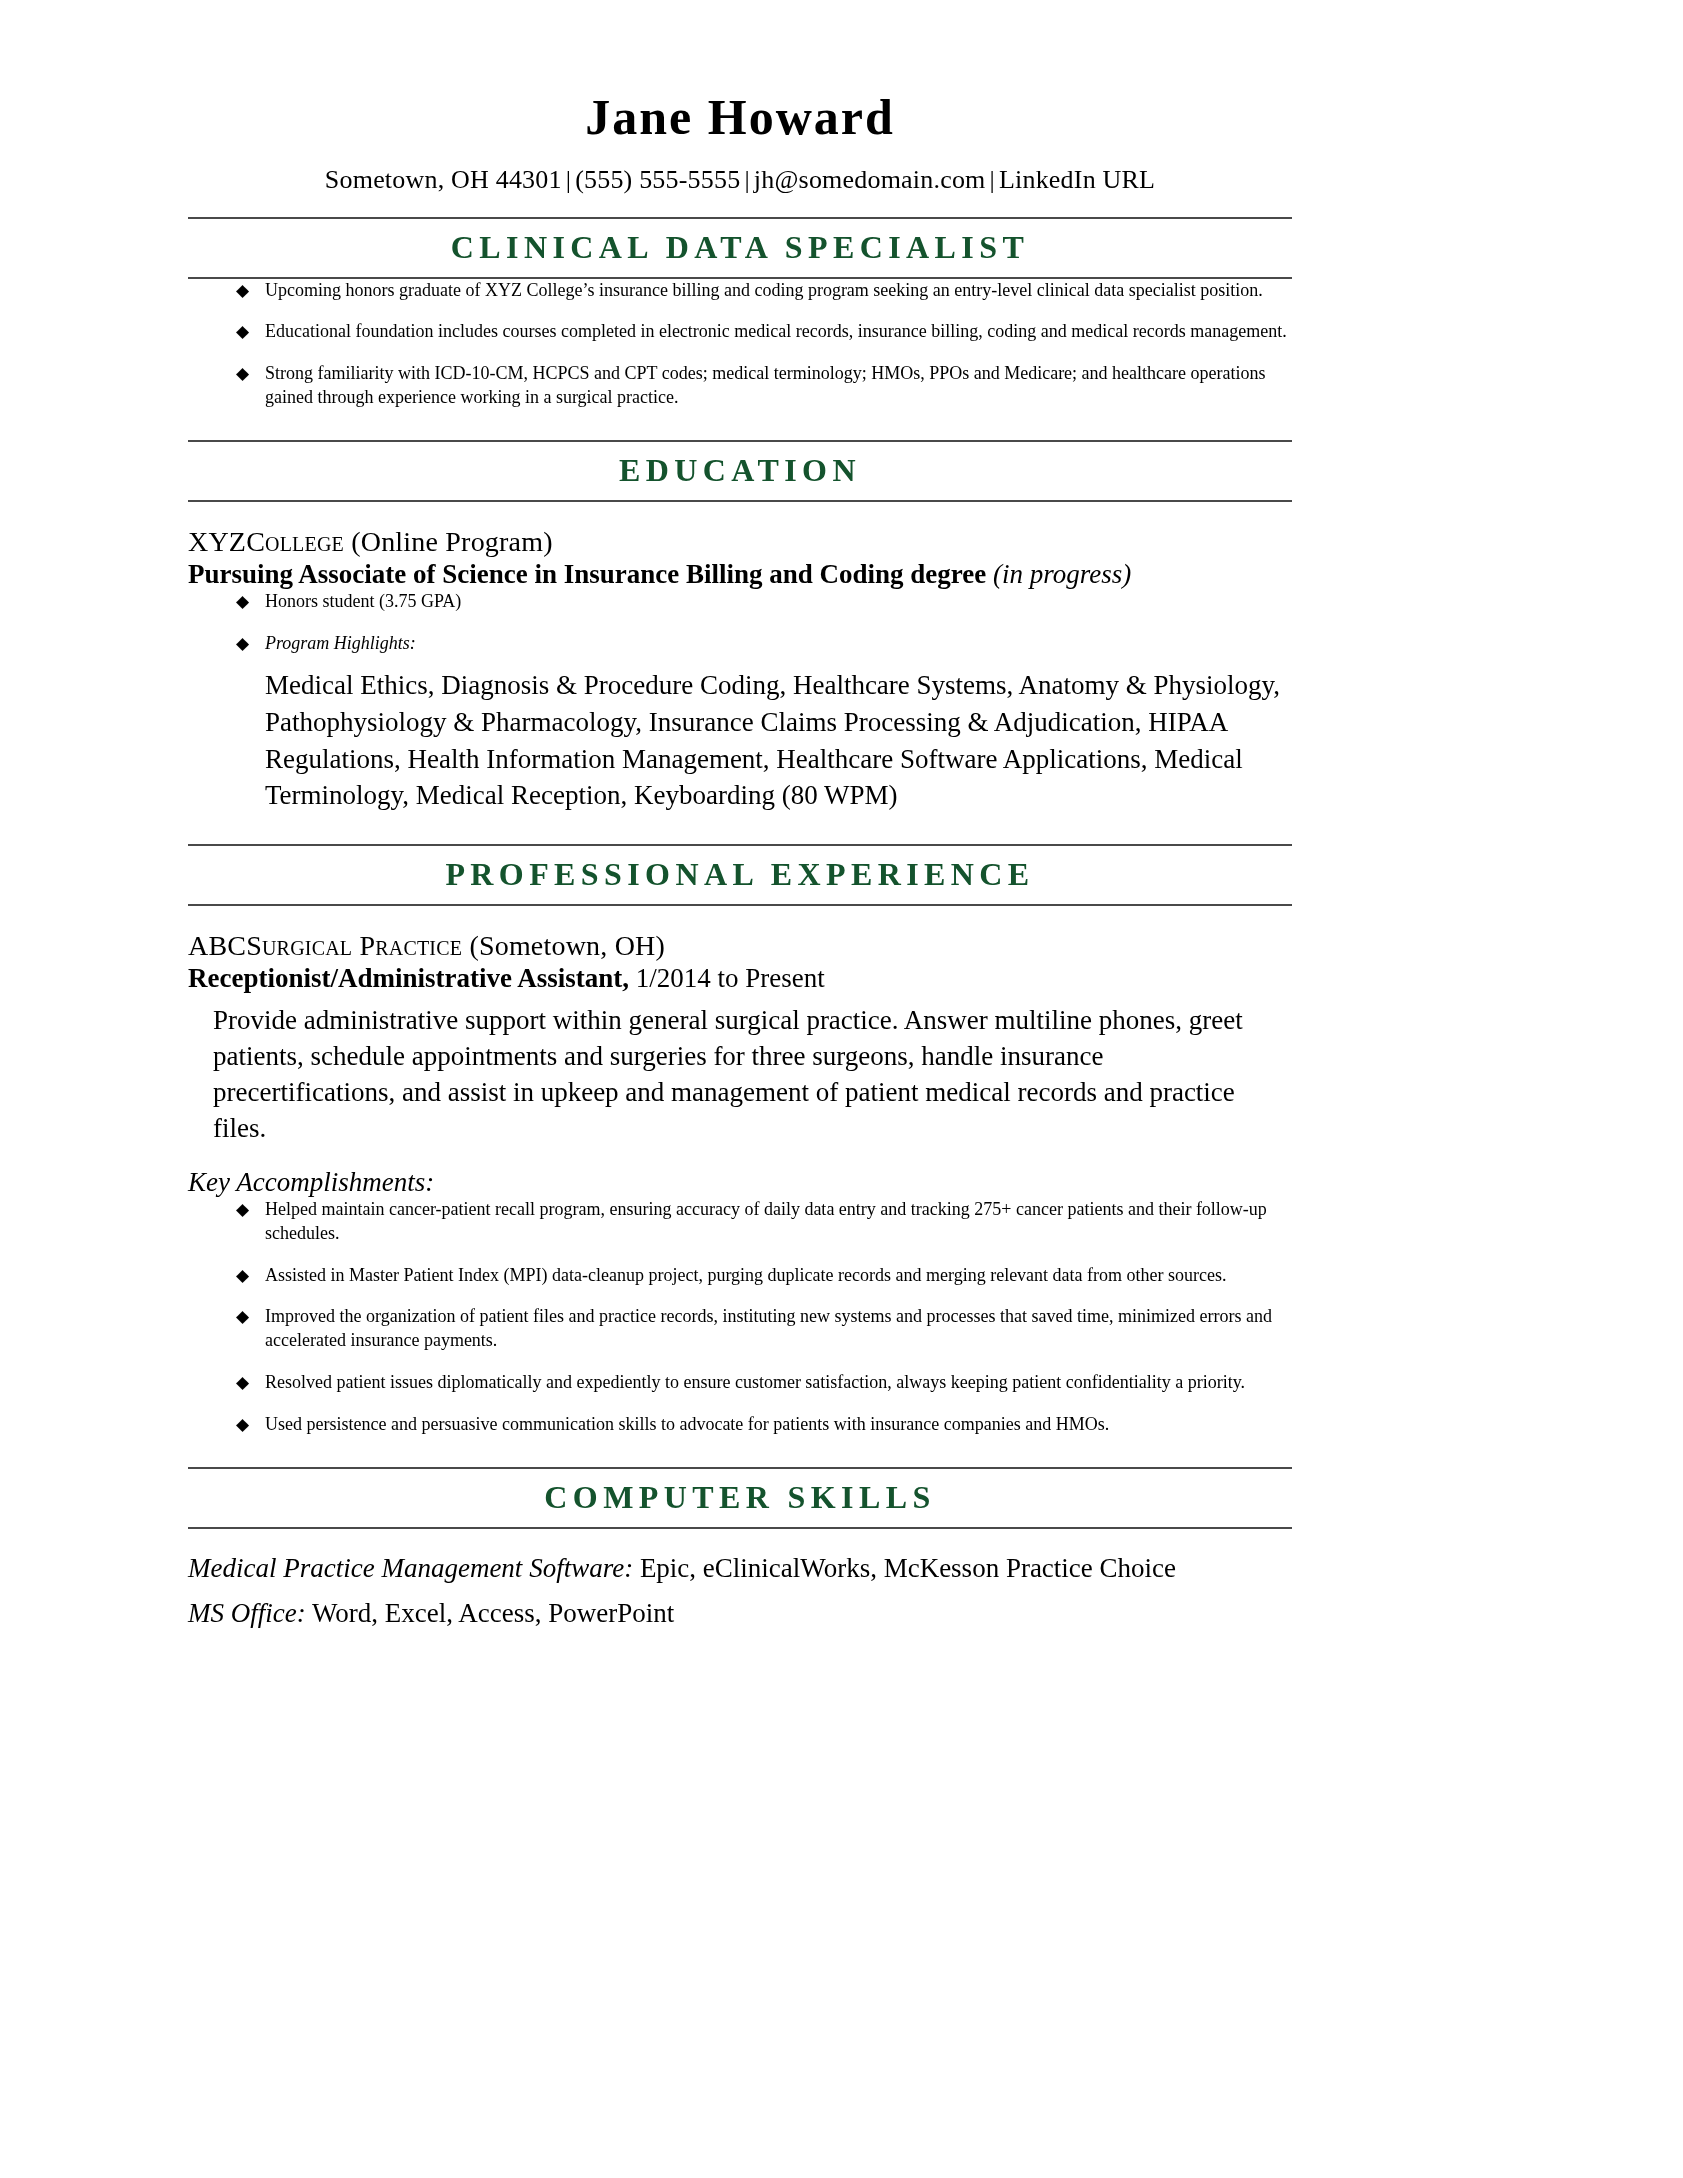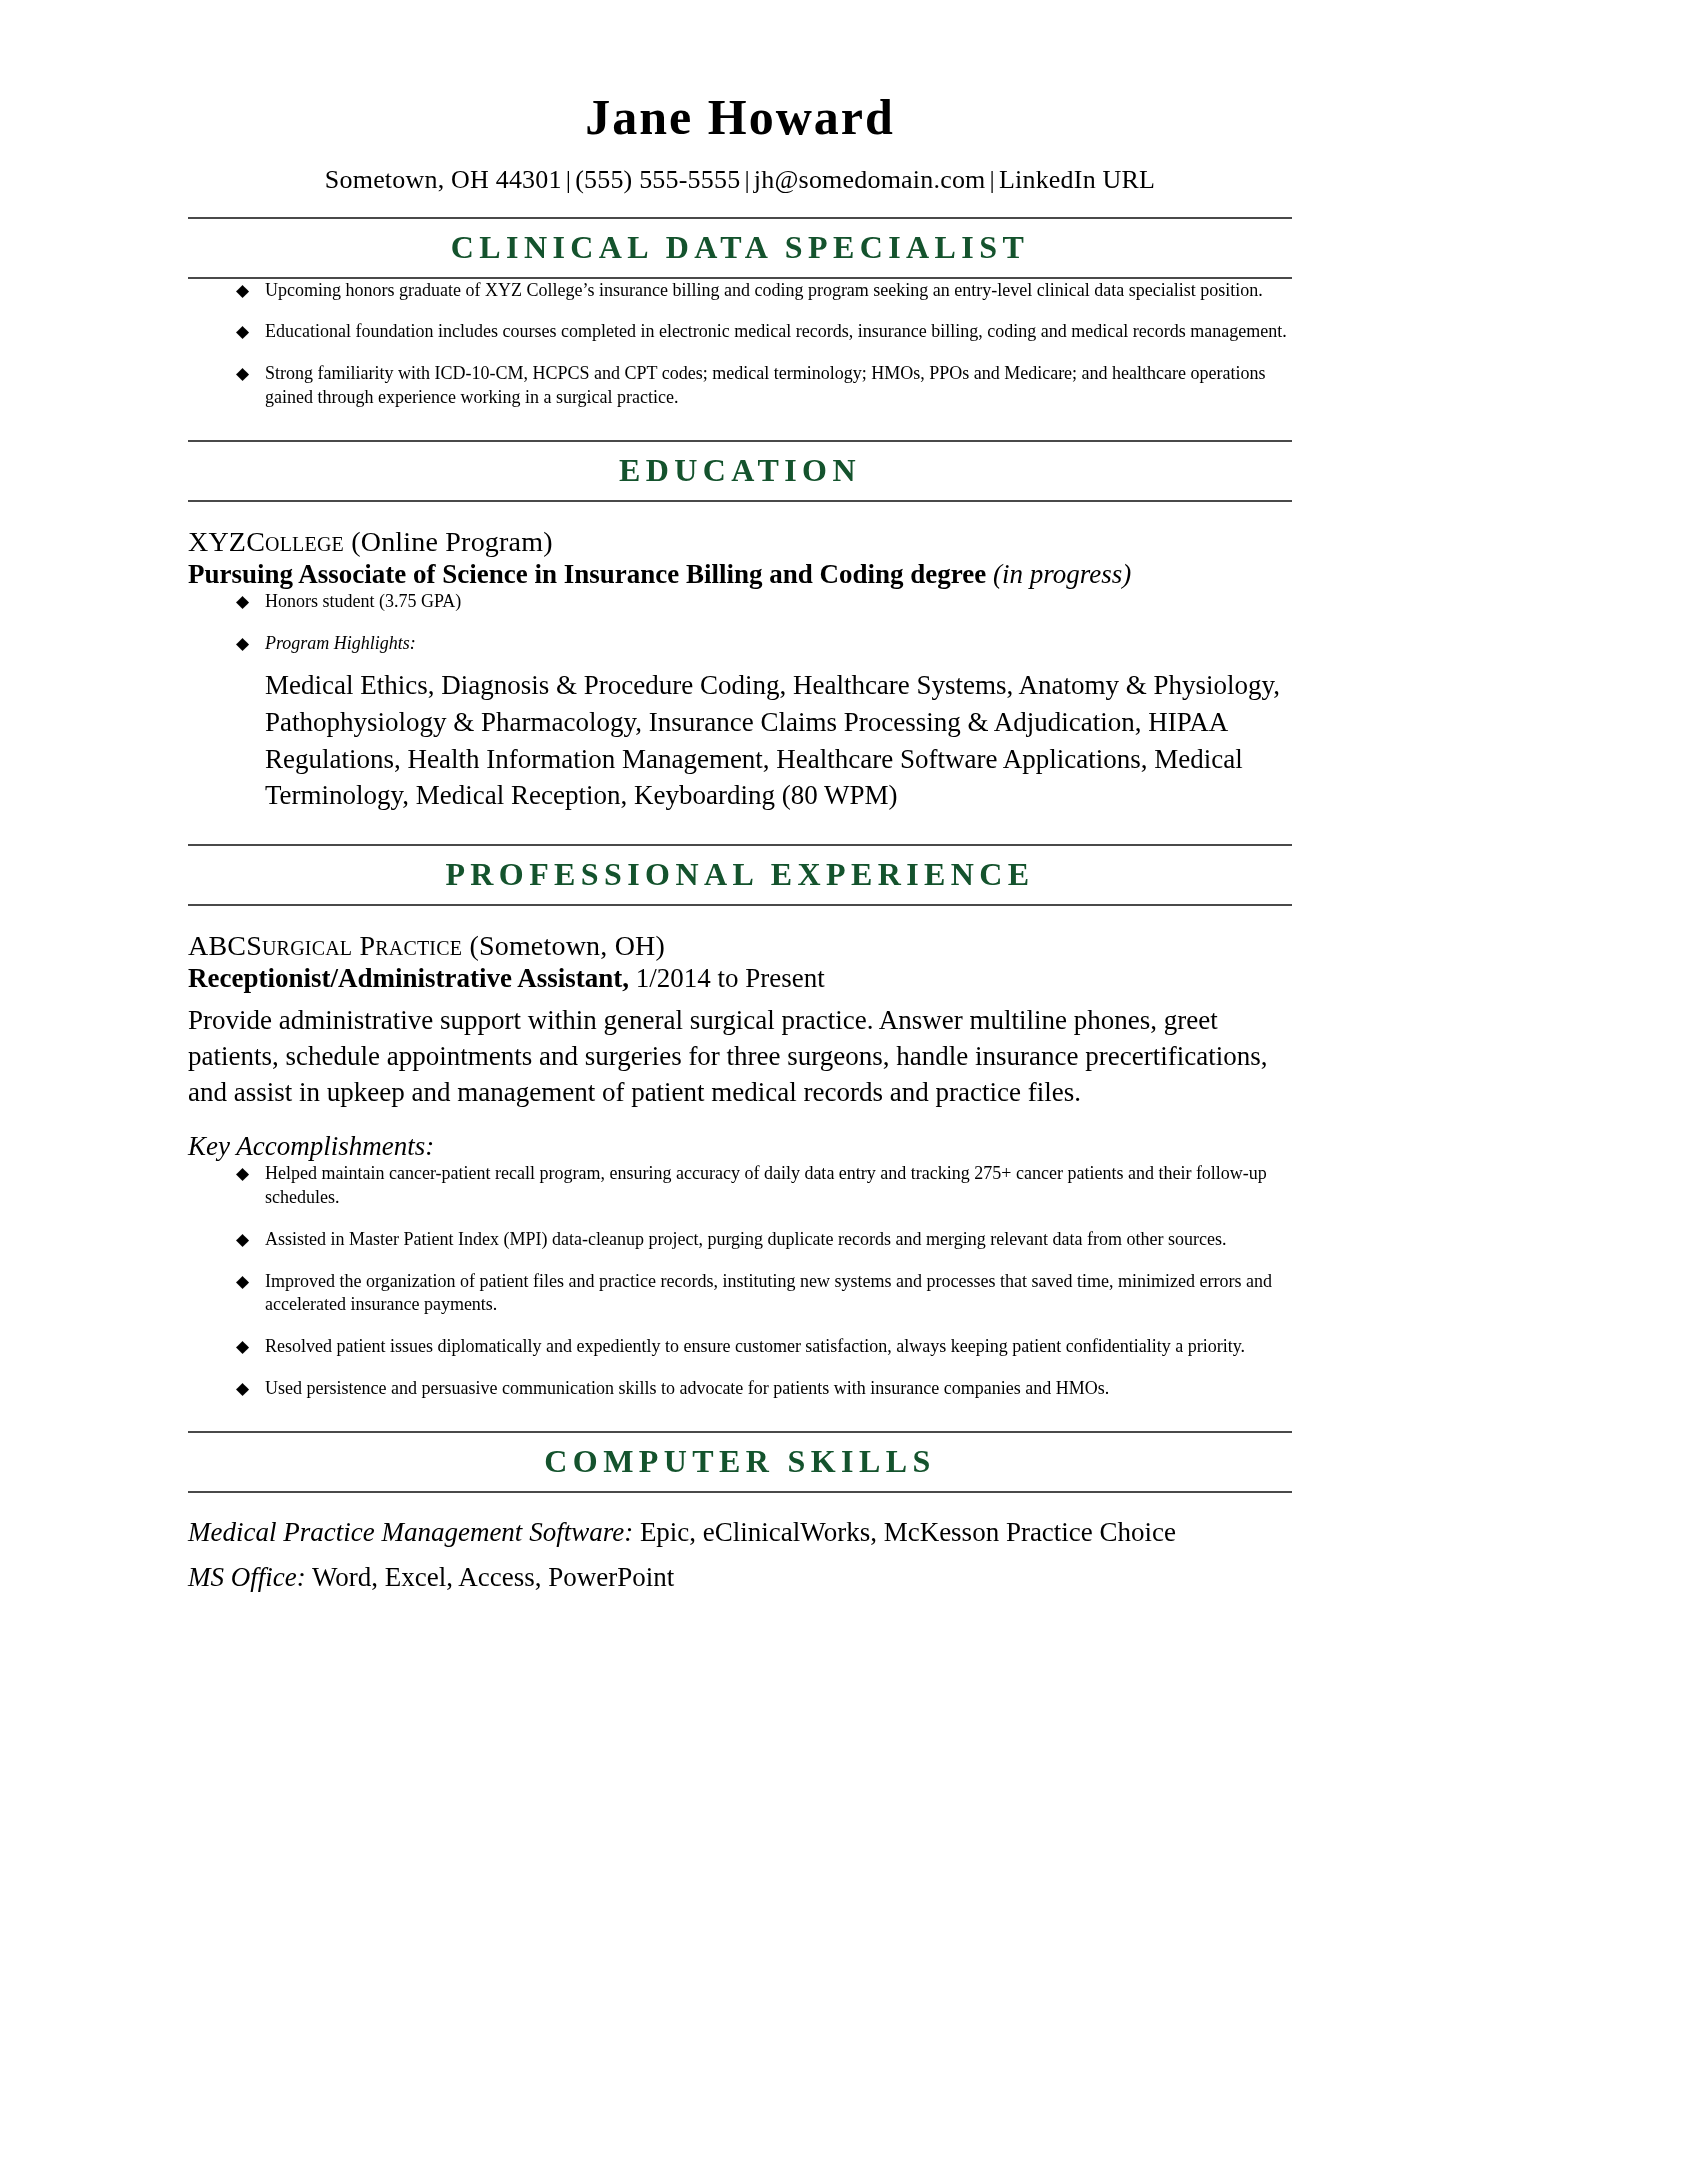--- a/index.html
+++ b/index.html
@@ -96,20 +96,21 @@
   .title-line {
     font-size: 27px;
     margin-top: 1px;
   }
   .title-line b { font-weight: bold; }
   .title-line i { font-style: italic; }
   .para {
     font-size: 27px;
     line-height: 1.33;
     margin-top: 9px;
+    margin-left: 25px;
   }
   .italic-label {
     font-size: 27px;
     font-style: italic;
     margin-top: 20px;
   }
   .edu-bullets {
     margin-top: 14px;
   }
   .edu-bullets li {

